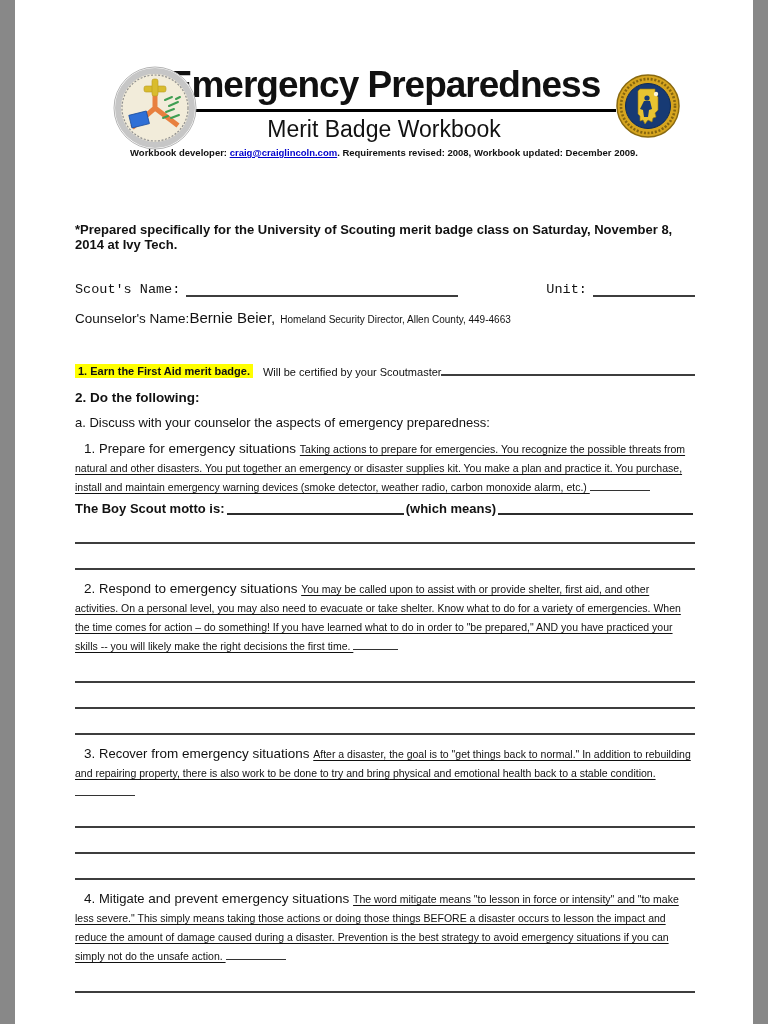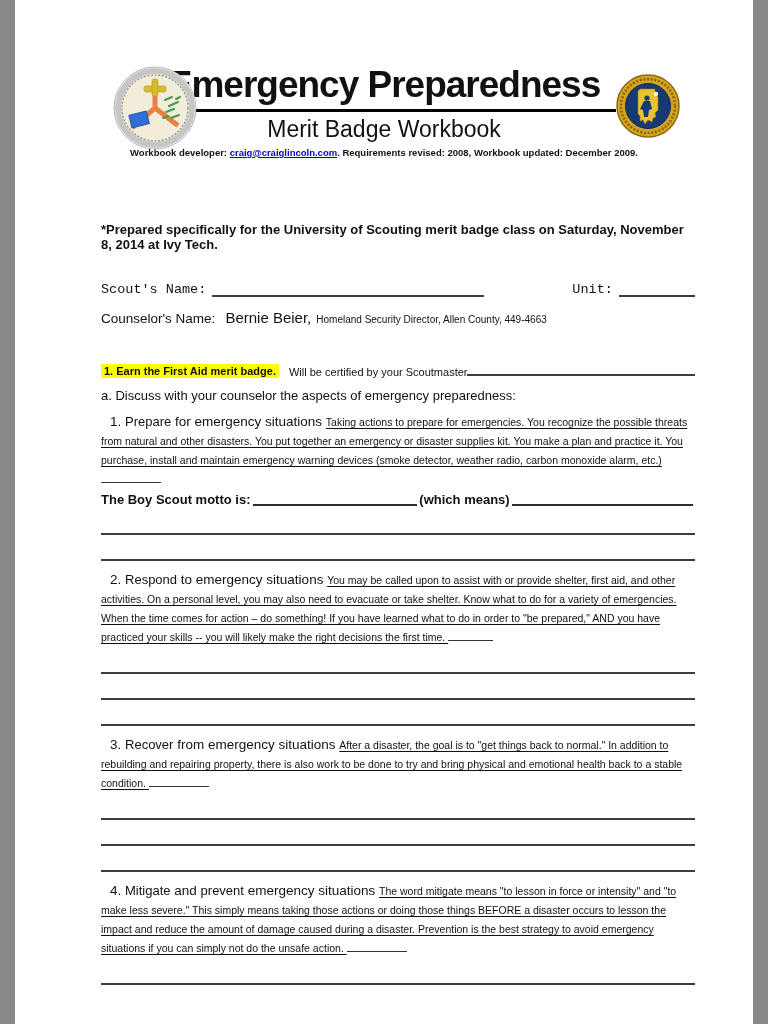--- a/index.html
+++ b/index.html
@@ -1,39 +1,39 @@
 <!DOCTYPE html>
 <html><head>
 <meta charset="utf-8">
 <style>
   html,body{margin:0;padding:0;background:#888;}
   .page{position:relative;width:738px;height:1024px;margin:0 auto;background:#ffffff;
         font-family:"Liberation Sans",sans-serif;color:#111;overflow:hidden;}
-  .content{padding:0 58px 0 86px;}
+  .content{padding:0 58px 0 60px;}
 
   
   .header{position:relative;padding-top:64px;height:134px;}
   .badge-left{position:absolute;left:98px;top:66px;}
   .seal-right{position:absolute;left:601px;top:74px;}
   .title-line{text-align:center;}
   .title-text{display:inline-block;font-size:37px;font-weight:700;letter-spacing:-1px;
               border-bottom:3px solid #000;padding:0 16px 3px;}
   .subtitle{text-align:center;font-size:23px;margin-top:4px;}
   .devline{text-align:center;font-size:9.5px;font-weight:700;margin-top:4px;}
   a.doclink{color:#0000cc;text-decoration:underline;cursor:pointer;}
 
   
   .prepared{font-weight:700;font-size:13px;margin-top:24px;}
   .fill{border-bottom:2px solid #3d3d3d;}
   .scout-row{display:flex;align-items:flex-end;margin-top:30px;font-size:13.5px;font-family:Liberation Mono, monospace;}
   .scout-fill{width:272px;margin-left:6px;}
   .row-gap{width:88px;}
   .unit-fill{flex:1;margin-left:6px;}
   .counselor-row{margin-top:12px;font-size:13.5px;display:flex;align-items:baseline;}
-  .counselor-name{font-size:15px;margin-left:10px;}
+  .counselor-name{font-size:15px;}
   .counselor-title{font-size:10px;margin-left:5px;}
 
   
   .req1-row{display:flex;align-items:flex-end;margin-top:38px;font-size:11px;}
   .hl{background:#ffff00;font-weight:700;padding:1px 3px;white-space:nowrap;}
   .cert{margin-left:10px;white-space:nowrap;}
   .req1-fill{flex:1;border-bottom:2px solid #3d3d3d;margin-bottom:2px;}
   .note{font-style:italic;font-size:13px;line-height:19px;margin-top:8px;}
 
   
@@ -118,20 +118,21 @@
       <span class="counselor-title">Homeland Security Director, Allen County, 449-4663</span>
     </div>
 
     <div class="req1-row">
       <span class="hl">1. Earn the First Aid merit badge.</span>
       <span class="cert">Will be certified by your Scoutmaster</span>
       <span class="req1-fill"></span>
     </div>
 
 
+    <div class="h2">2. Do the following:</div>
     <div class="item-a">a. Discuss with your counselor the aspects of emergency preparedness:</div>
 
     <p class="aspect">
       <span class="asp-num">1. </span><span class="asp-bold">Prepare</span><span class="asp-rest"> for emergency situations  </span><span class="desc">Taking actions to prepare for emergencies.  You recognize the possible threats from natural and other disasters.  You put together an emergency or disaster supplies kit.  You make a plan and practice it.  You purchase, install and maintain emergency warning devices (smoke detector, weather radio, carbon monoxide alarm, etc.) </span><span class="fill-inline fa1"></span>
     </p>
 
     <div class="motto-row">
       <span>The Boy Scout motto is:</span>
       <span class="motto-fill fill"></span>
       <span>(which means)</span>

